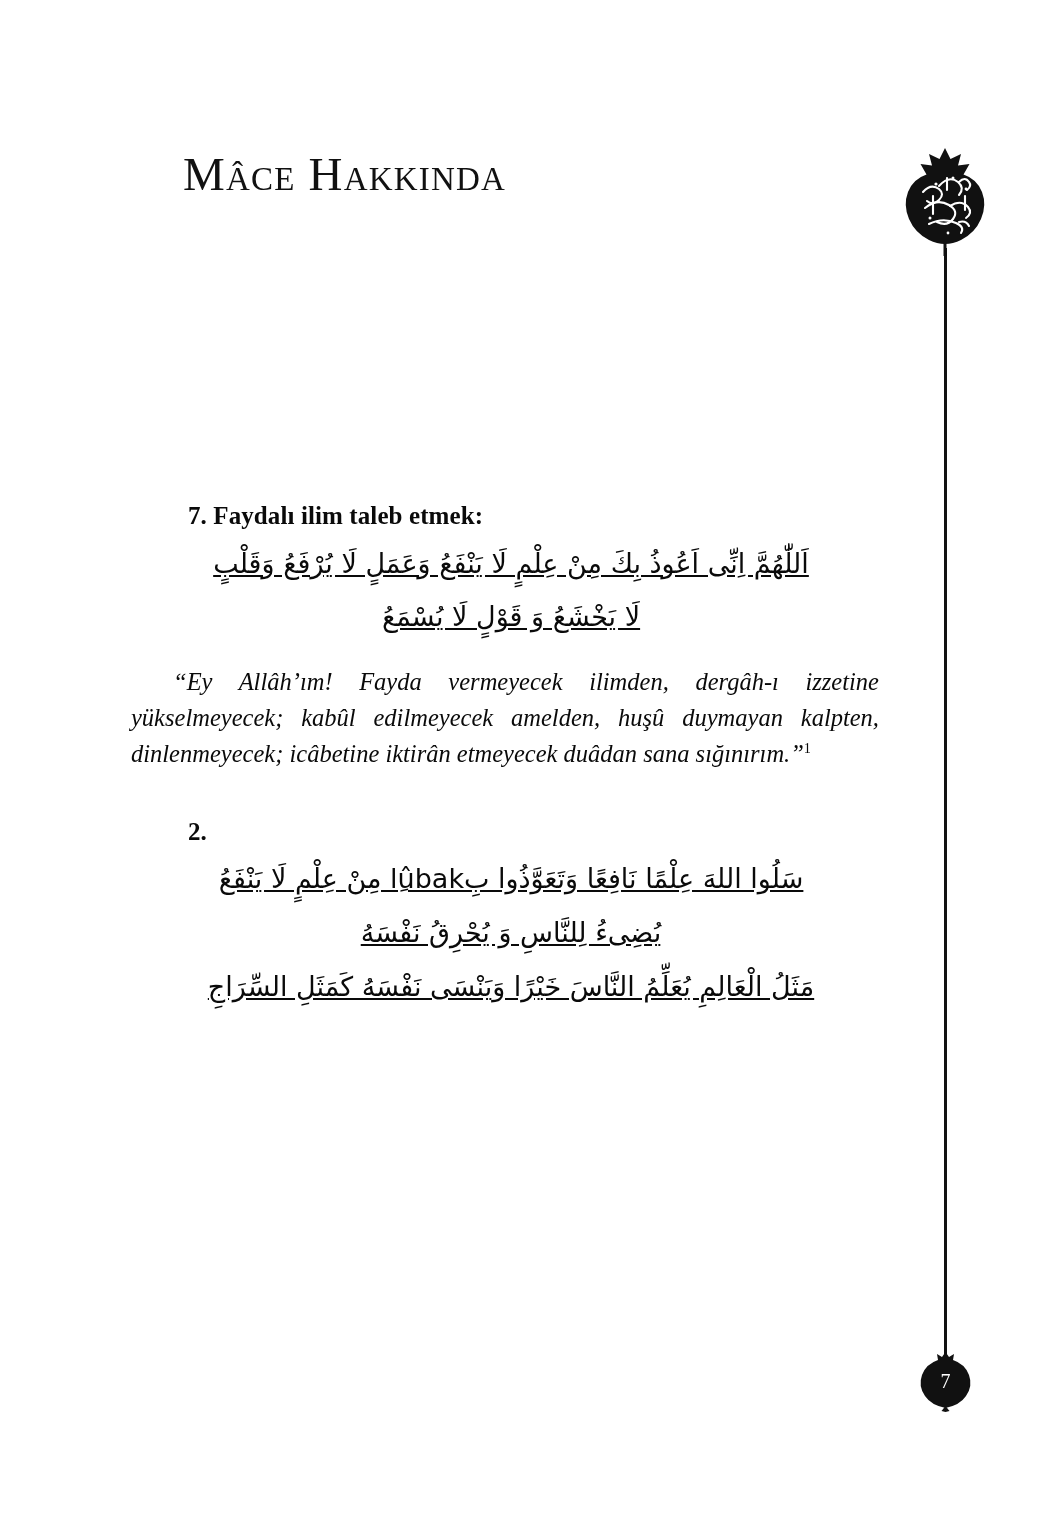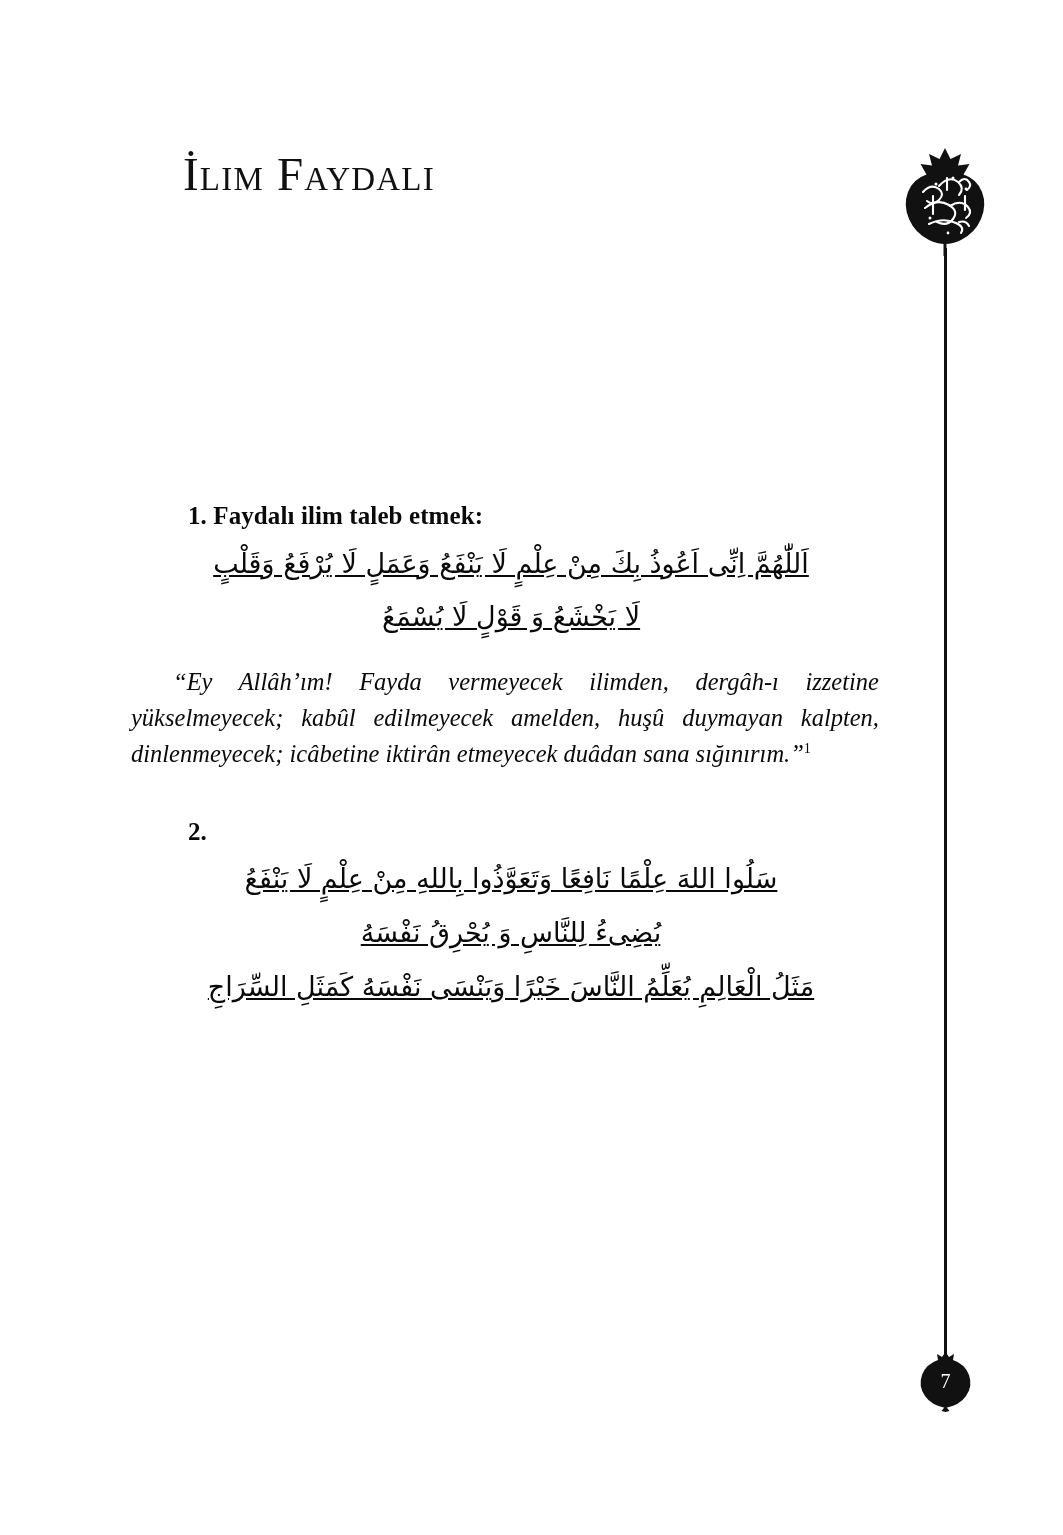--- a/index.html
+++ b/index.html
@@ -142,21 +142,21 @@
     font-size: 20.5px;
     line-height: 1.42;
     color: #111111;
   }
 </style>
 </head>
 <body>
 
 <div class="page">
 
-  <div class="page-title">İlim Faydalı</div>
+  <div class="page-title">Mâce Hakkında</div>
 
   <div class="ornament-rule"></div>
 
   <div class="top-medallion">
     <svg viewBox="0 0 84 108" width="84" height="108" aria-hidden="true">
       <g fill="#111111">
         <path d="M42 0 L47.5 11 L58 6 L55 17.5 L66.5 16 L60.5 26.5 Q74 31 79 44 Q84 57 78 71 Q72 85 58 92 Q50 96 42 96 Q34 96 26 92 Q12 85 6 71 Q0 57 5 44 Q10 31 23.5 26.5 L17.5 16 L29 17.5 L26 6 L36.5 11 Z"></path>
         <path d="M40.5 94 h3 v14 h-3 z"></path>
       </g>
       <g fill="none" stroke="#ffffff" stroke-width="2.1" stroke-linecap="round">
@@ -187,29 +187,29 @@
         <path d="M27.5 0 L31 5 L36 2 L35 8 Q47 12 51 23 Q55 34 48 44 Q42 53 27.5 56 Q13 53 7 44 Q0 34 4 23 Q8 12 20 8 L19 2 L24 5 Z"></path>
         <path d="M27.5 54 l4 5 l-4 1 l-4 -1 z"></path>
       </g>
     </svg>
   </div>
   <div class="page-number">7</div>
 
   <div class="content">
 
     <div>
-      <div class="heading">1. Faydalı ilim taleb etmek:</div>
+      <div class="heading">7. Faydalı ilim taleb etmek:</div>
       <div class="arabic">اَللّٰهُمَّ اِنِّى اَعُوذُ بِكَ مِنْ عِلْمٍ لَا يَنْفَعُ وَعَمَلٍ لَا يُرْفَعُ وَقَلْبٍ</div>
       <div class="arabic">لَا يَخْشَعُ وَ قَوْلٍ لَا يُسْمَعُ</div>
       <p class="translation"><span>“Ey Allâh’ım! Fayda vermeyecek ilimden, dergâh-ı izzetine yükselmeyecek; kabûl edilmeyecek amelden, huşû duymayan kalpten, dinlenmeyecek; icâbetine iktirân etmeyecek duâdan sana sığınırım.”</span><sup>1</sup></p>
     </div>
 
     <div>
       <div class="heading spaced-top">2.</div>
-      <div class="arabic">سَلُوا اللهَ عِلْمًا نَافِعًا وَتَعَوَّذُوا بِاللهِ مِنْ عِلْمٍ لَا يَنْفَعُ</div>
+      <div class="arabic">سَلُوا اللهَ عِلْمًا نَافِعًا وَتَعَوَّذُوا بِkabûlِ مِنْ عِلْمٍ لَا يَنْفَعُ</div>
     </div>
 
     <div>
       <div class="arabic">يُضِىءُ لِلنَّاسِ وَ يُحْرِقُ نَفْسَهُ</div>
       <div class="arabic">مَثَلُ الْعَالِمِ يُعَلِّمُ النَّاسَ خَيْرًا وَيَنْسَى نَفْسَهُ كَمَثَلِ السِّرَاجِ</div>
     </div>
 
   </div>
 
 

